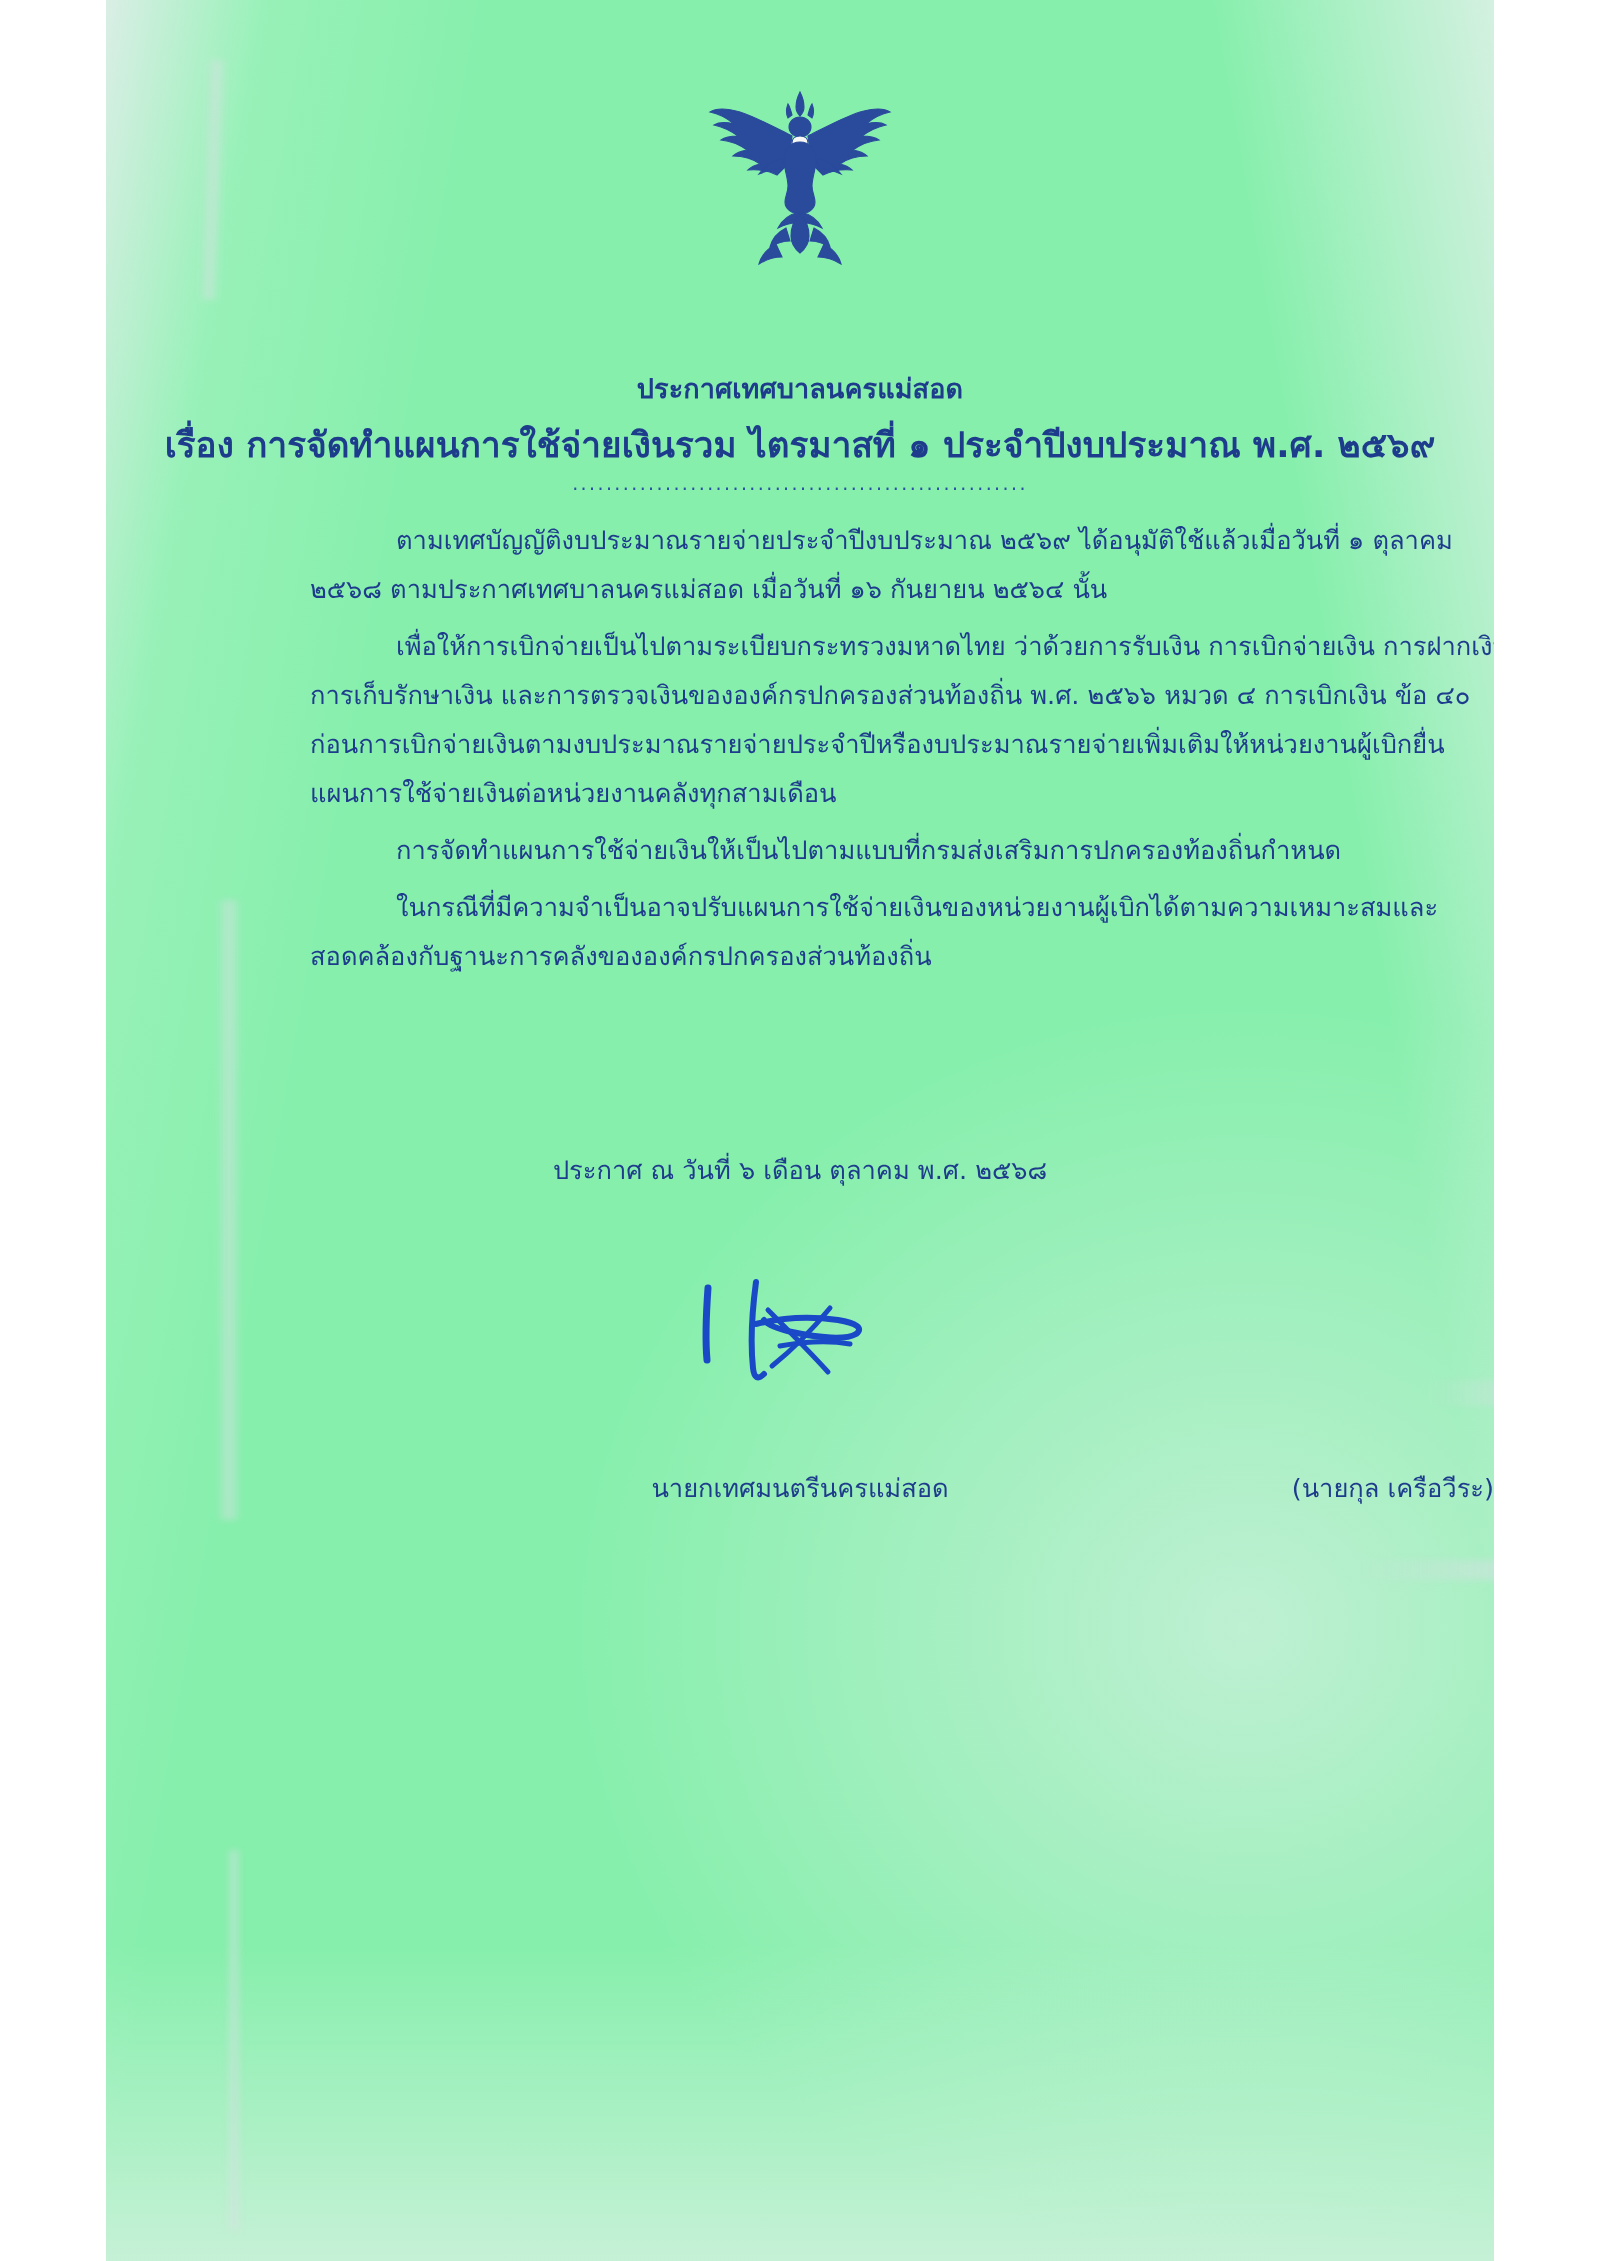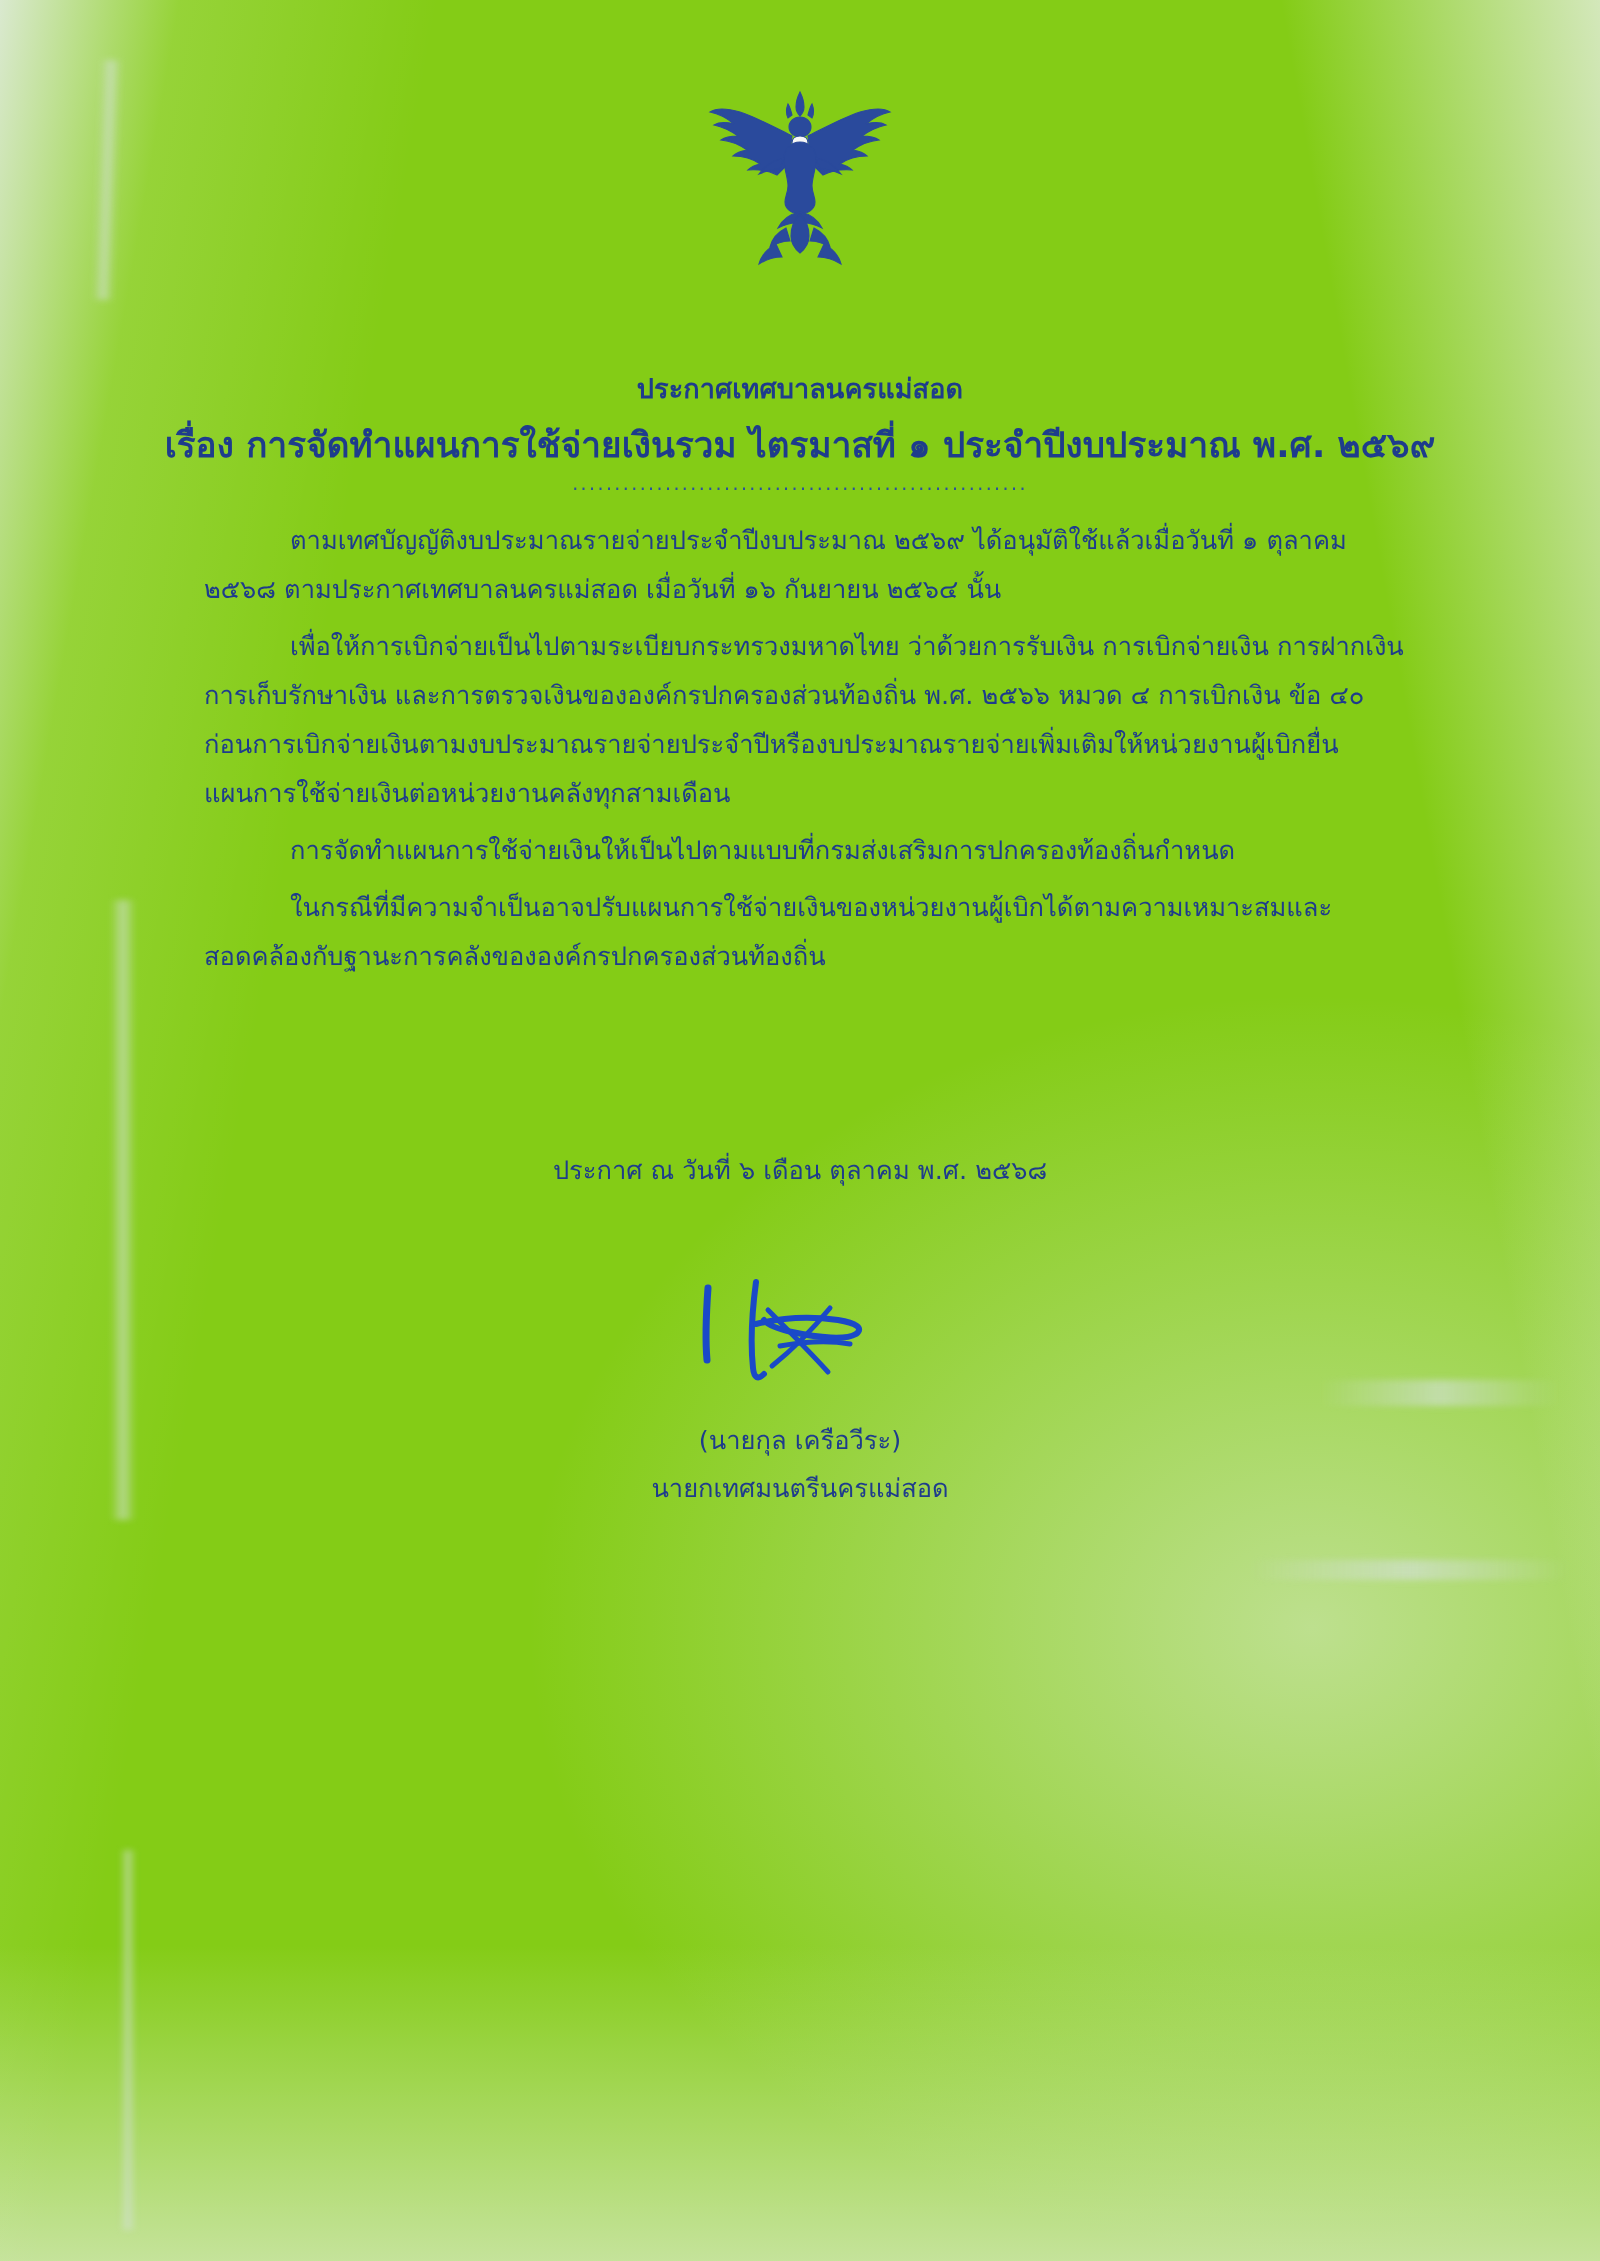--- a/index.html
+++ b/index.html
@@ -6,24 +6,24 @@
   html, body {
     margin: 0;
     padding: 0;
     background: #ffffff;
   }
   body {
     font-family: "DejaVu Sans", sans-serif;
   }
   .page {
     position: relative;
-    width: 1600px;
+    width: 1388px;
     height: 2261px;
     margin: 0 auto;
-    background: #84cc16;
+    background: #86efac;
     overflow: hidden;
   }
   
   .paper-shade {
     position: absolute;
     inset: 0;
     background:
       linear-gradient(100deg, rgba(233,238,240,0.85) 0%, rgba(252,252,250,0.15) 9%, rgba(255,255,255,0) 22%),
       linear-gradient(260deg, rgba(238,241,242,0.75) 0%, rgba(255,255,255,0) 16%),
       linear-gradient(0deg, rgba(240,242,242,0.6) 0%, rgba(255,255,255,0) 14%),
@@ -131,21 +131,21 @@
   }
   .signature svg { display:block; width:100%; height:100%; }
 
   .sign-name, .sign-position {
     position: absolute;
     left: 0; right: 0;
     text-align: center;
     font-size: 25.5px;
     color: #1e3c8c;
   }
-  .sign-name { top: 1420px; }
+  .sign-name { top: 1468px; text-align: right; }
   .sign-position { top: 1468px; }
 </style>
 </head>
 <body>
 
 <div class="page">
 
   <div class="paper-shade"></div>
   <div class="paper-streak s1"></div>
   <div class="paper-streak s2"></div>

